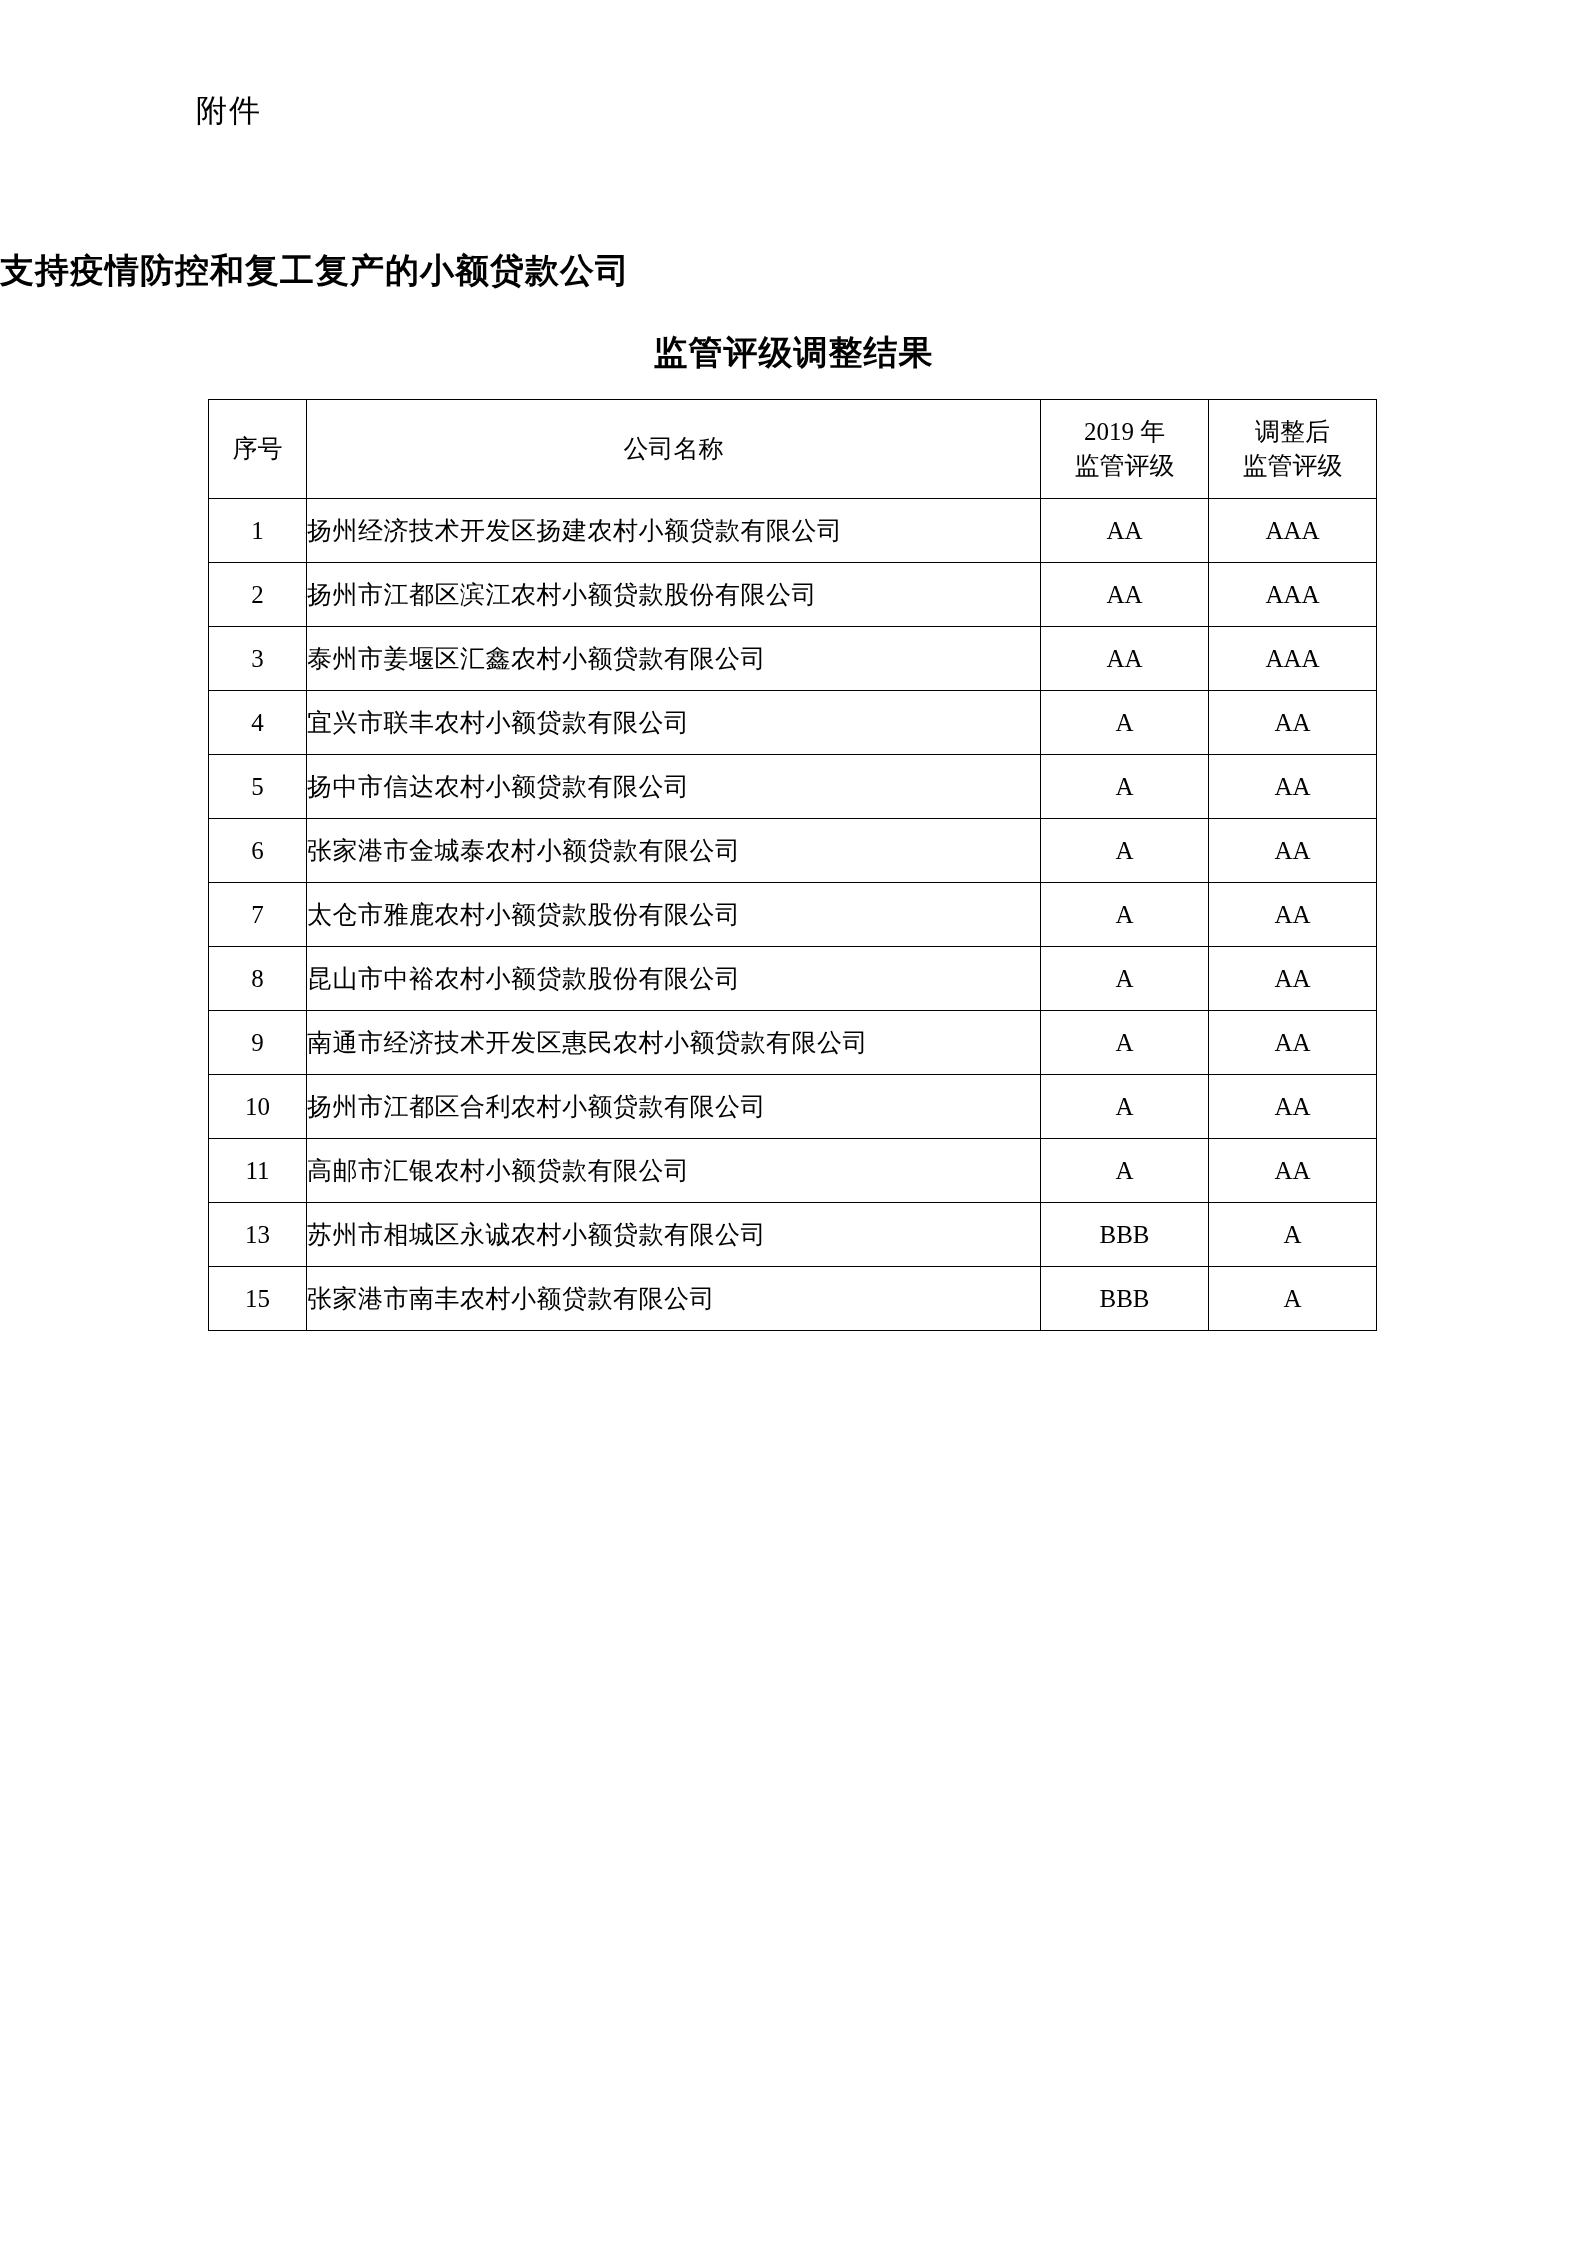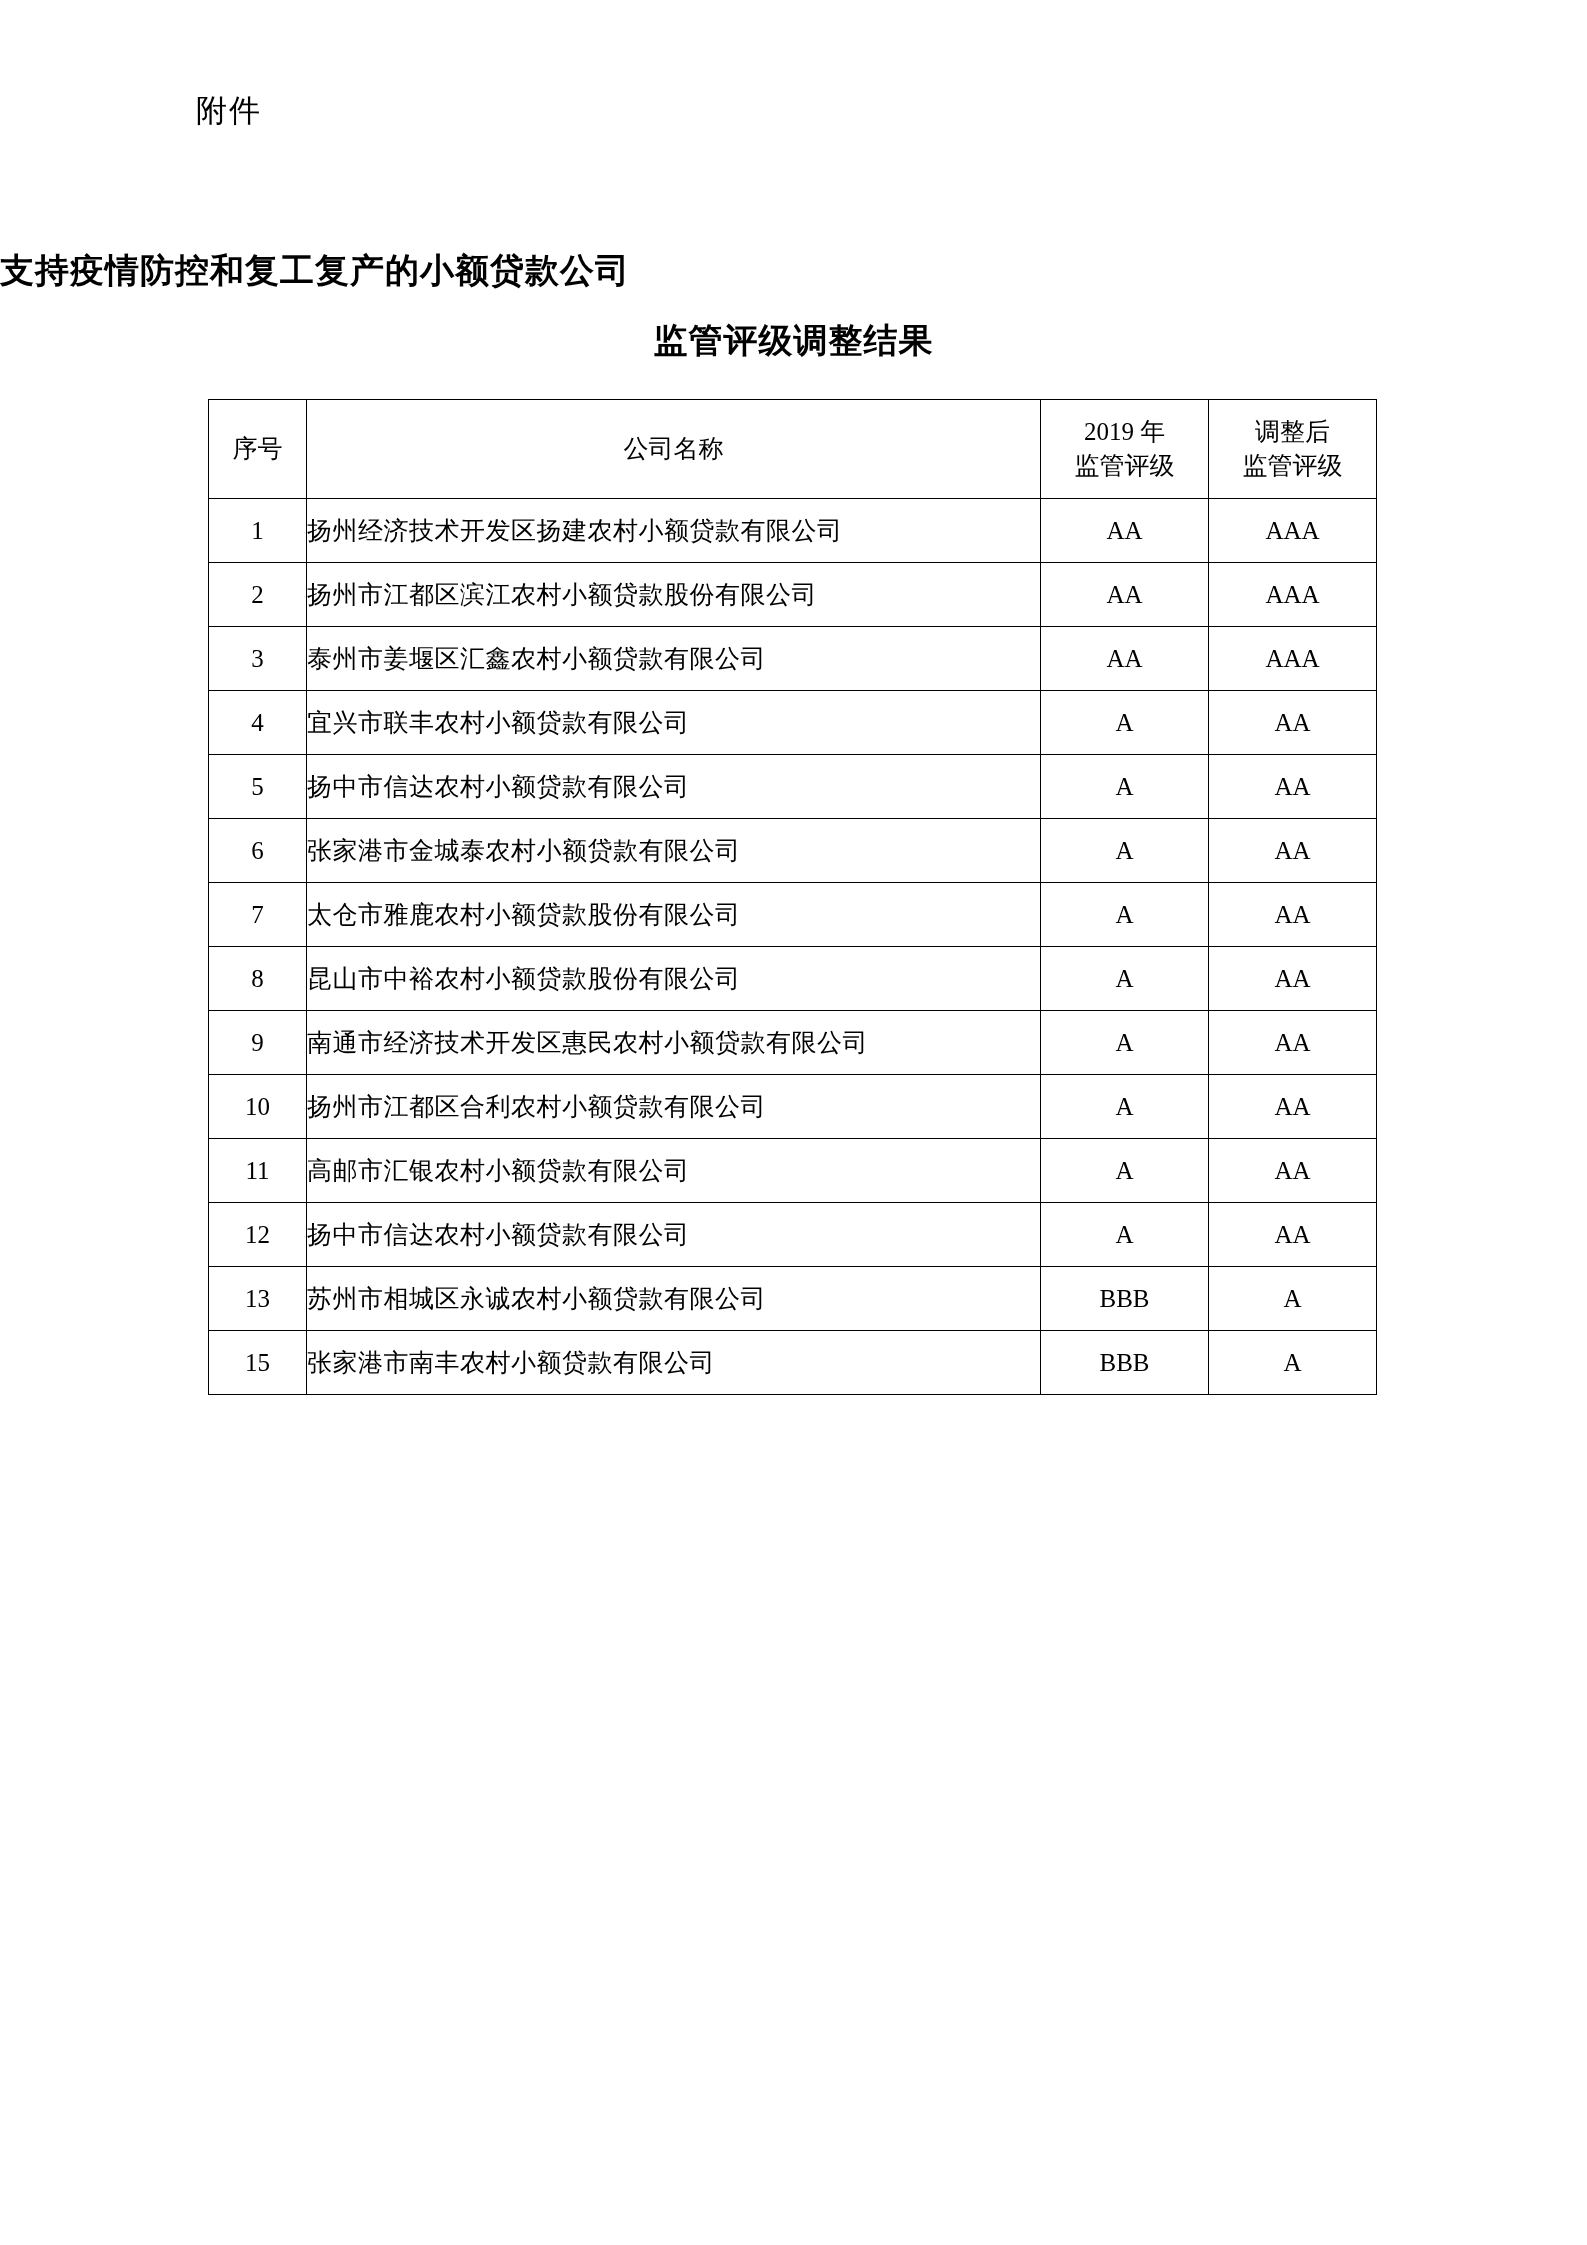--- a/index.html
+++ b/index.html
@@ -38,21 +38,21 @@
     top: 248px;
     text-align: left;
     font-size: 34px;
     font-weight: bold;
     letter-spacing: 1px;
   }
   .doc-subtitle {
     position: absolute;
     left: 0;
     right: 0;
-    top: 318px;
+    top: 330px;
     text-align: center;
     font-size: 34px;
     font-weight: bold;
     letter-spacing: 1px;
   }
   table.rating-table {
     position: absolute;
     left: 208px;
     top: 399px;
     width: 1168px;
@@ -193,26 +193,20 @@
           <td class="cell-rating">A</td>
           <td class="cell-rating">AA</td>
         </tr>
         <tr>
           <td class="cell-idx">11</td>
           <td class="cell-name">高邮市汇银农村小额贷款有限公司</td>
           <td class="cell-rating">A</td>
           <td class="cell-rating">AA</td>
         </tr>
         <tr>
-          <td class="cell-idx">12</td>
-          <td class="cell-name">扬中市信达农村小额贷款有限公司</td>
-          <td class="cell-rating">A</td>
-          <td class="cell-rating">AA</td>
-        </tr>
-        <tr>
           <td class="cell-idx">13</td>
           <td class="cell-name">苏州市相城区永诚农村小额贷款有限公司</td>
           <td class="cell-rating">BBB</td>
           <td class="cell-rating">A</td>
         </tr>
         <tr>
           <td class="cell-idx">15</td>
           <td class="cell-name">张家港市南丰农村小额贷款有限公司</td>
           <td class="cell-rating">BBB</td>
           <td class="cell-rating">A</td>

